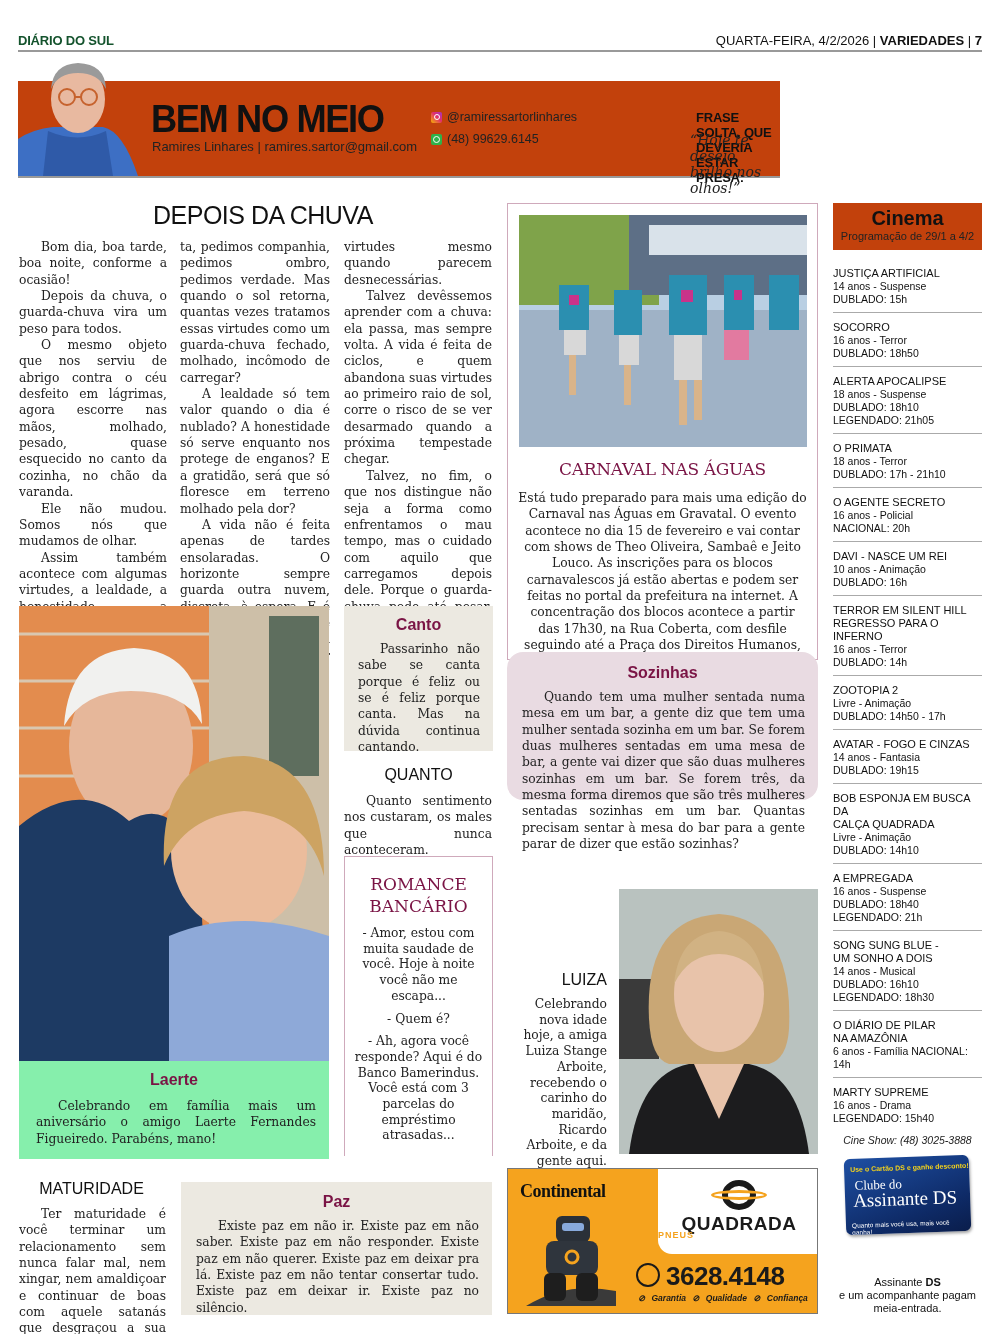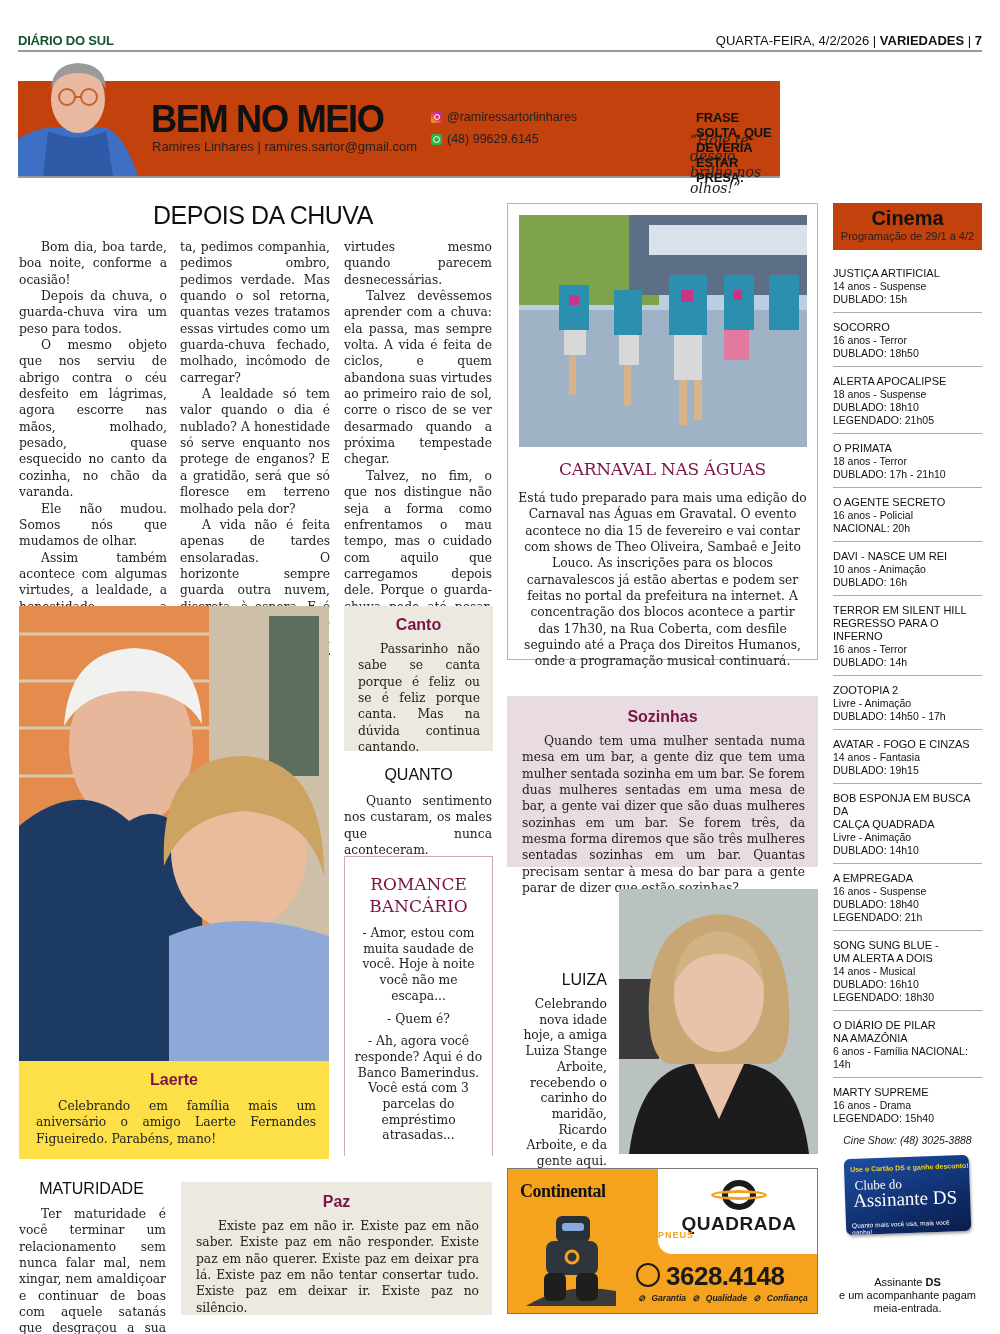--- a/index.html
+++ b/index.html
@@ -55,41 +55,41 @@
   #cine-show { left: 833px; top: 1134px; width: 149px; text-align: center; font: italic 10.5px "Liberation Sans", sans-serif; color: #222; }
   #ds-card { left: 845px; top: 1157px; width: 125px; height: 76px; border-radius: 6px; background: linear-gradient(160deg, #1e4fa3, #0e2a66 70%, #0a1d4b); transform: rotate(-2deg); box-shadow: 1px 2px 3px rgba(0,0,0,0.35); color: #fff; overflow: hidden; }
   #ds-card-top { position: absolute; left: 6px; top: 7px; font: bold 7px "Liberation Sans", sans-serif; color: #f3d21b; }
   #ds-card-l1 { position: absolute; left: 10px; top: 19px; font: 13px "Liberation Serif", serif; }
   #ds-card-l2 { position: absolute; left: 8px; top: 31px; font: 19px "Liberation Serif", serif; }
   #ds-card-bottom { position: absolute; left: 6px; top: 63px; font: 6.5px "Liberation Sans", sans-serif; color: #fff; }
   #ds-note { left: 833px; top: 1276px; width: 149px; text-align: center; font: 11px/13px "Liberation Sans", sans-serif; color: #111; }
 
   
   #laerte-photo { left: 19px; top: 606px; width: 310px; height: 455px; overflow: hidden; }
-  #laerte-box { left: 19px; top: 1061px; width: 310px; height: 98px; background: #fde047; }
+  #laerte-box { left: 19px; top: 1061px; width: 310px; height: 98px; background: #86efac; }
   #laerte-title { left: 0; width: 310px; top: 10px; text-align: center; font: bold 16px "Liberation Sans", sans-serif; color: #7a1445; }
   #laerte-body { left: 17px; width: 280px; top: 37px; }
 
   
   #canto-box { left: 344px; top: 606px; width: 149px; height: 145px; background: #ece9e1; }
   #canto-title { left: 0; width: 149px; top: 10px; text-align: center; font: bold 16px "Liberation Sans", sans-serif; color: #7a1445; }
   #canto-body { left: 14px; width: 122px; top: 35px; }
 
   
   #quanto-title { left: 344px; width: 149px; top: 766px; text-align: center; font: 16px "Liberation Sans", sans-serif; color: #111; }
   #quanto-body { left: 344px; width: 148px; top: 793px; }
 
   
   #romance-box { left: 344px; top: 856px; width: 149px; height: 300px; border: 1px solid #cfa9bb; border-bottom: none; }
   #romance-title { left: 0; width: 147px; top: 16px; text-align: center; font: 17px/22px "DejaVu Serif", serif; color: #7a1445; }
   #romance-body { left: 8px; width: 131px; top: 69px; text-align: center; font: 12.3px/15.7px "DejaVu Serif", serif; color: #222; }
   #romance-body p { margin-bottom: 7px; }
 
   
-  #soz-box { left: 507px; top: 696px; width: 311px; height: 171px; background: #e9dbe2; }
+  #soz-box { left: 507px; top: 652px; width: 311px; height: 148px; background: #e9dbe2; border-radius: 16px; }
   #soz-title { left: 0; width: 311px; top: 12px; text-align: center; font: bold 16px "Liberation Sans", sans-serif; color: #7a1445; }
   #soz-body { left: 15px; width: 283px; top: 37px; }
 
   
   #luiza-title { left: 515px; width: 92px; top: 971px; text-align: right; font: 16px "Liberation Sans", sans-serif; color: #111; }
   #luiza-body { left: 505px; width: 102px; top: 997px; text-align: right; font: 12.3px/15.7px "DejaVu Serif", serif; color: #222; }
   #luiza-photo { left: 619px; top: 889px; width: 199px; height: 265px; overflow: hidden; }
 
   
   #mat-title { left: 19px; width: 145px; top: 1180px; text-align: center; font: 16px "Liberation Sans", sans-serif; color: #111; }
@@ -267,21 +267,21 @@
       <div class="ml">DUBLADO: 14h10</div>
     </div>
     <div class="movie">
       <div class="mt">A EMPREGADA</div>
       <div class="ml">16 anos - Suspense</div>
       <div class="ml">DUBLADO: 18h40</div>
       <div class="ml">LEGENDADO: 21h</div>
     </div>
     <div class="movie">
       <div class="mt">SONG SUNG BLUE -</div>
-      <div class="mt">UM ALERTA A DOIS</div>
+      <div class="mt">UM SONHO A DOIS</div>
       <div class="ml">14 anos - Musical</div>
       <div class="ml">DUBLADO: 16h10</div>
       <div class="ml">LEGENDADO: 18h30</div>
     </div>
     <div class="movie">
       <div class="mt">O DIÁRIO DE PILAR</div>
       <div class="mt">NA AMAZÔNIA</div>
       <div class="ml">6 anos - Família NACIONAL: 14h</div>
     </div>
     <div class="movie">

